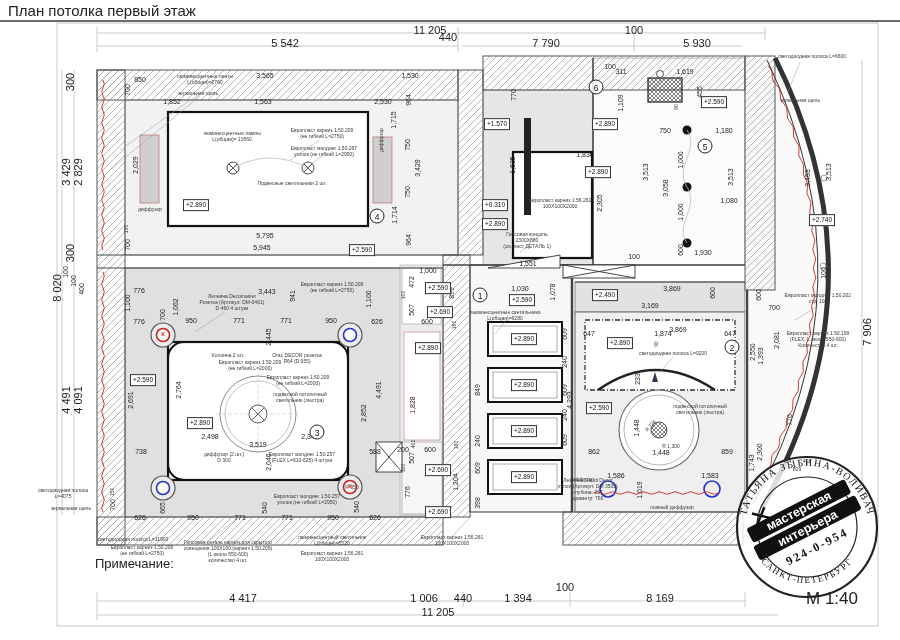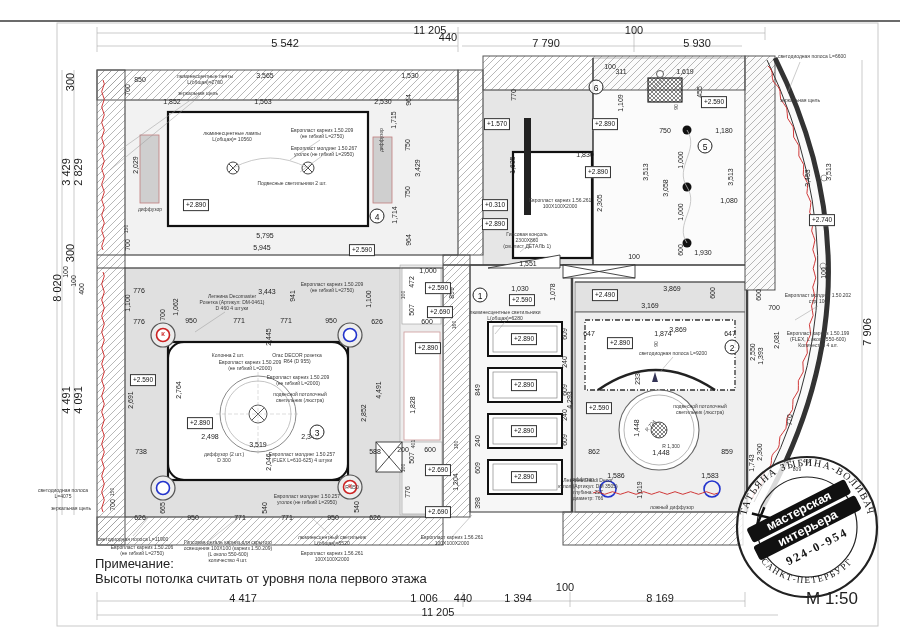--- a/index.html
+++ b/index.html
@@ -495,17 +495,17 @@
       <div class="level" style="left: 620px; top: 343px;">+2.890</div>
       <div class="level" style="left: 599px; top: 408px;">+2.590</div>
       <div class="roomnum" style="left: 480px; top: 295px;">1</div>
       <div class="roomnum" style="left: 732px; top: 347px;">2</div>
       <div class="roomnum" style="left: 317px; top: 432px;">3</div>
       <div class="roomnum" style="left: 377px; top: 216px;">4</div>
       <div class="roomnum" style="left: 705px; top: 146px;">5</div>
       <div class="roomnum" style="left: 596px; top: 87px;">6</div>
     </div>
 
-<div id="scale">М 1:50</div>
+<div id="title">План потолка первый этаж</div>
+<div id="scale">М 1:40</div>
 <div id="note-h">Примечание:</div>
-<div id="note-b">Высоты потолка считать от уровня пола первого этажа</div>
 
 </div>
 
 </body></html>

